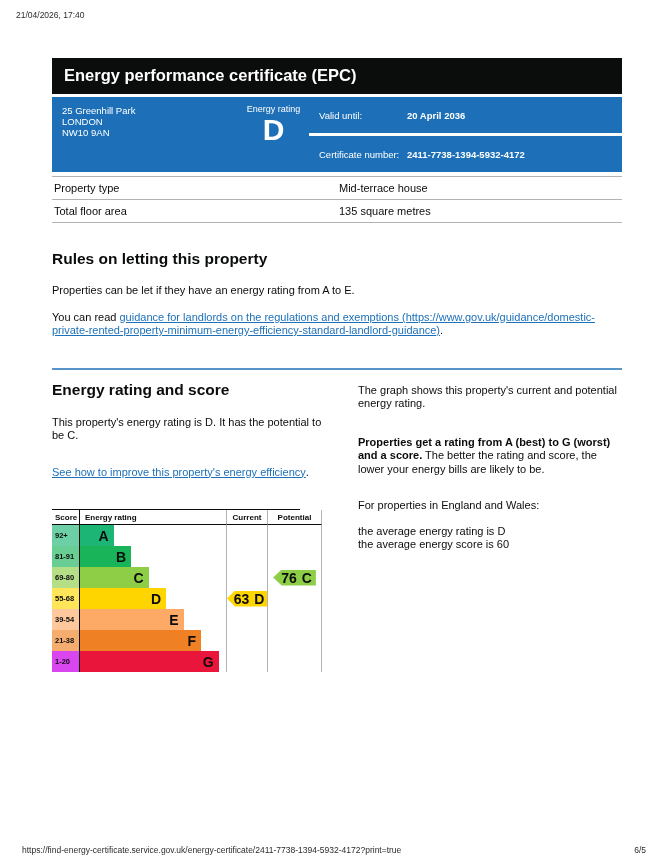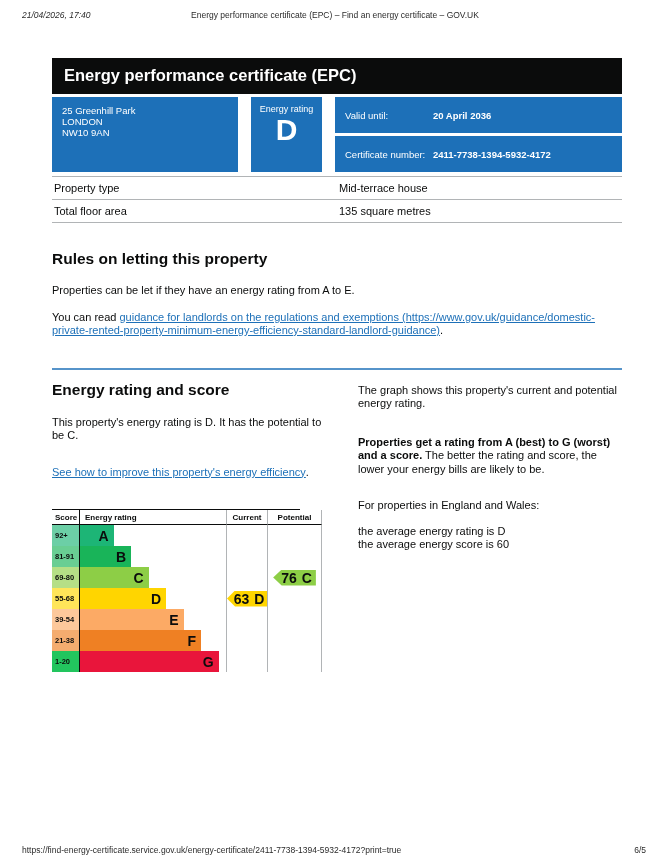--- a/index.html
+++ b/index.html
@@ -4,35 +4,35 @@
 <style>
   * { margin:0; padding:0; box-sizing:border-box; }
   html,body { width:670px; height:865px; }
   body {
     font-family:"Liberation Sans","DejaVu Sans",sans-serif;
     color:#0b0c0c; background:#fff; position:relative; overflow:hidden;
   }
   
   .chrome-top { position:absolute; top:10px; left:0; right:0; height:12px;
     font-size:8.5px; color:#2b2b2b; }
-  .chrome-top .dt { position:absolute; left:22px; top:0;font-style:italic; }
+  .chrome-top .dt { position:absolute; left:16px; top:0; }
   .chrome-top .doc { position:absolute; left:0; right:0; top:0; text-align:center; }
   .chrome-bottom { position:absolute; bottom:8px; left:0; right:0; height:12px;
     font-size:8.5px; color:#2b2b2b;padding-left:16px; }
   .chrome-bottom .url { position:absolute; left:22px; top:0; }
   .chrome-bottom .pg { position:absolute; right:24px; top:0; }
 
   .page { position:absolute; left:52px; top:58px; width:570px; }
 
   .banner { background:#0b0c0c; color:#fff; font-size:16.5px; font-weight:bold;
     padding:8px 12px 9px 12px; }
 
   
   .summary { margin-top:3px; display:grid; grid-template-columns:186px 71px 1fr;
-    gap:13px; height:75px; background:#fff; }
+    gap:0; height:75px; background:#fff; }
   .summary .cell { background:#1d70b8; color:#fff; }
   .addr { padding:9px 0 0 10px; font-size:9.5px; line-height:10.8px; }
   .rating-cell { display:flex; flex-direction:column; align-items:center; padding-top:7px; }
   .rating-cell .lbl { font-size:9px; }
   .rating-cell .big { font-size:30px; font-weight:bold; line-height:32px; }
   .right-cell { display:grid; grid-template-rows:1fr 1fr; gap:3px; background:#fff; }
   .kv { background:#1d70b8; color:#fff; display:flex; align-items:center;
     padding-left:10px; font-size:9.5px; }
   .kv .k { width:88px; }
   .kv .v { font-weight:bold; }
@@ -84,21 +84,20 @@
     justify-content:center; padding-left:8px; padding-right:4px;
     font-size:14px; font-weight:bold; color:#0b0c0c;
     clip-path:polygon(0 50%,20% 0,100% 0,100% 100%,20% 100%); }
   .arrow .band-letter { margin-left:5px; }
 </style>
 </head>
 <body>
 
 <div class="chrome-top">
   <span class="dt">21/04/2026, 17:40</span>
-  <span class="doc">Energy performance certificate (EPC) – Find an energy certificate – GOV.UK</span>
 </div>
 
 <div class="page">
 
   <div class="banner">Energy performance certificate (EPC)</div>
 
   <div class="summary">
     <div class="cell addr">
       <div>25 Greenhill Park</div>
       <div>LONDON</div>
@@ -190,21 +189,21 @@
               <div class="band-bar" style="width: 71%; background: rgb(252, 170, 101);">E</div>
             </div>
             <div class="cur-cell"></div>
             <div class="pot-cell"></div>
             <div class="score-cell" style="background: rgb(244, 172, 111);">21-38</div>
             <div class="bar-cell">
               <div class="band-bar" style="width: 83%; background: rgb(239, 128, 35);">F</div>
             </div>
             <div class="cur-cell"></div>
             <div class="pot-cell"></div>
-            <div class="score-cell" style="background: #22c55e;">1-20</div>
+            <div class="score-cell" style="background: #d946ef;">1-20</div>
             <div class="bar-cell">
               <div class="band-bar" style="width: 95%; background: rgb(233, 21, 59);">G</div>
             </div>
             <div class="cur-cell"></div>
             <div class="pot-cell"></div>
           </div>
       </div>
     </div>
 
     <div class="col-right">

